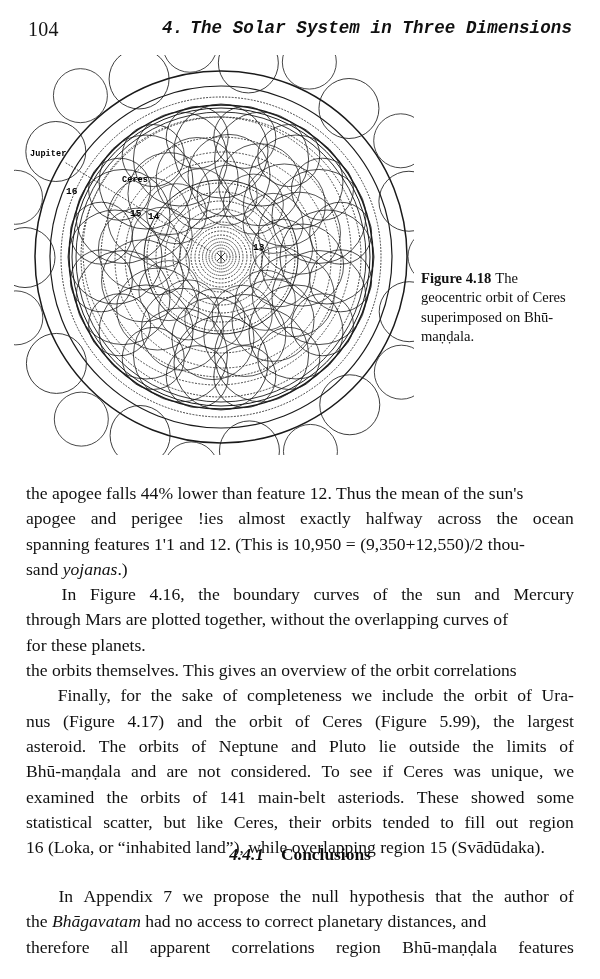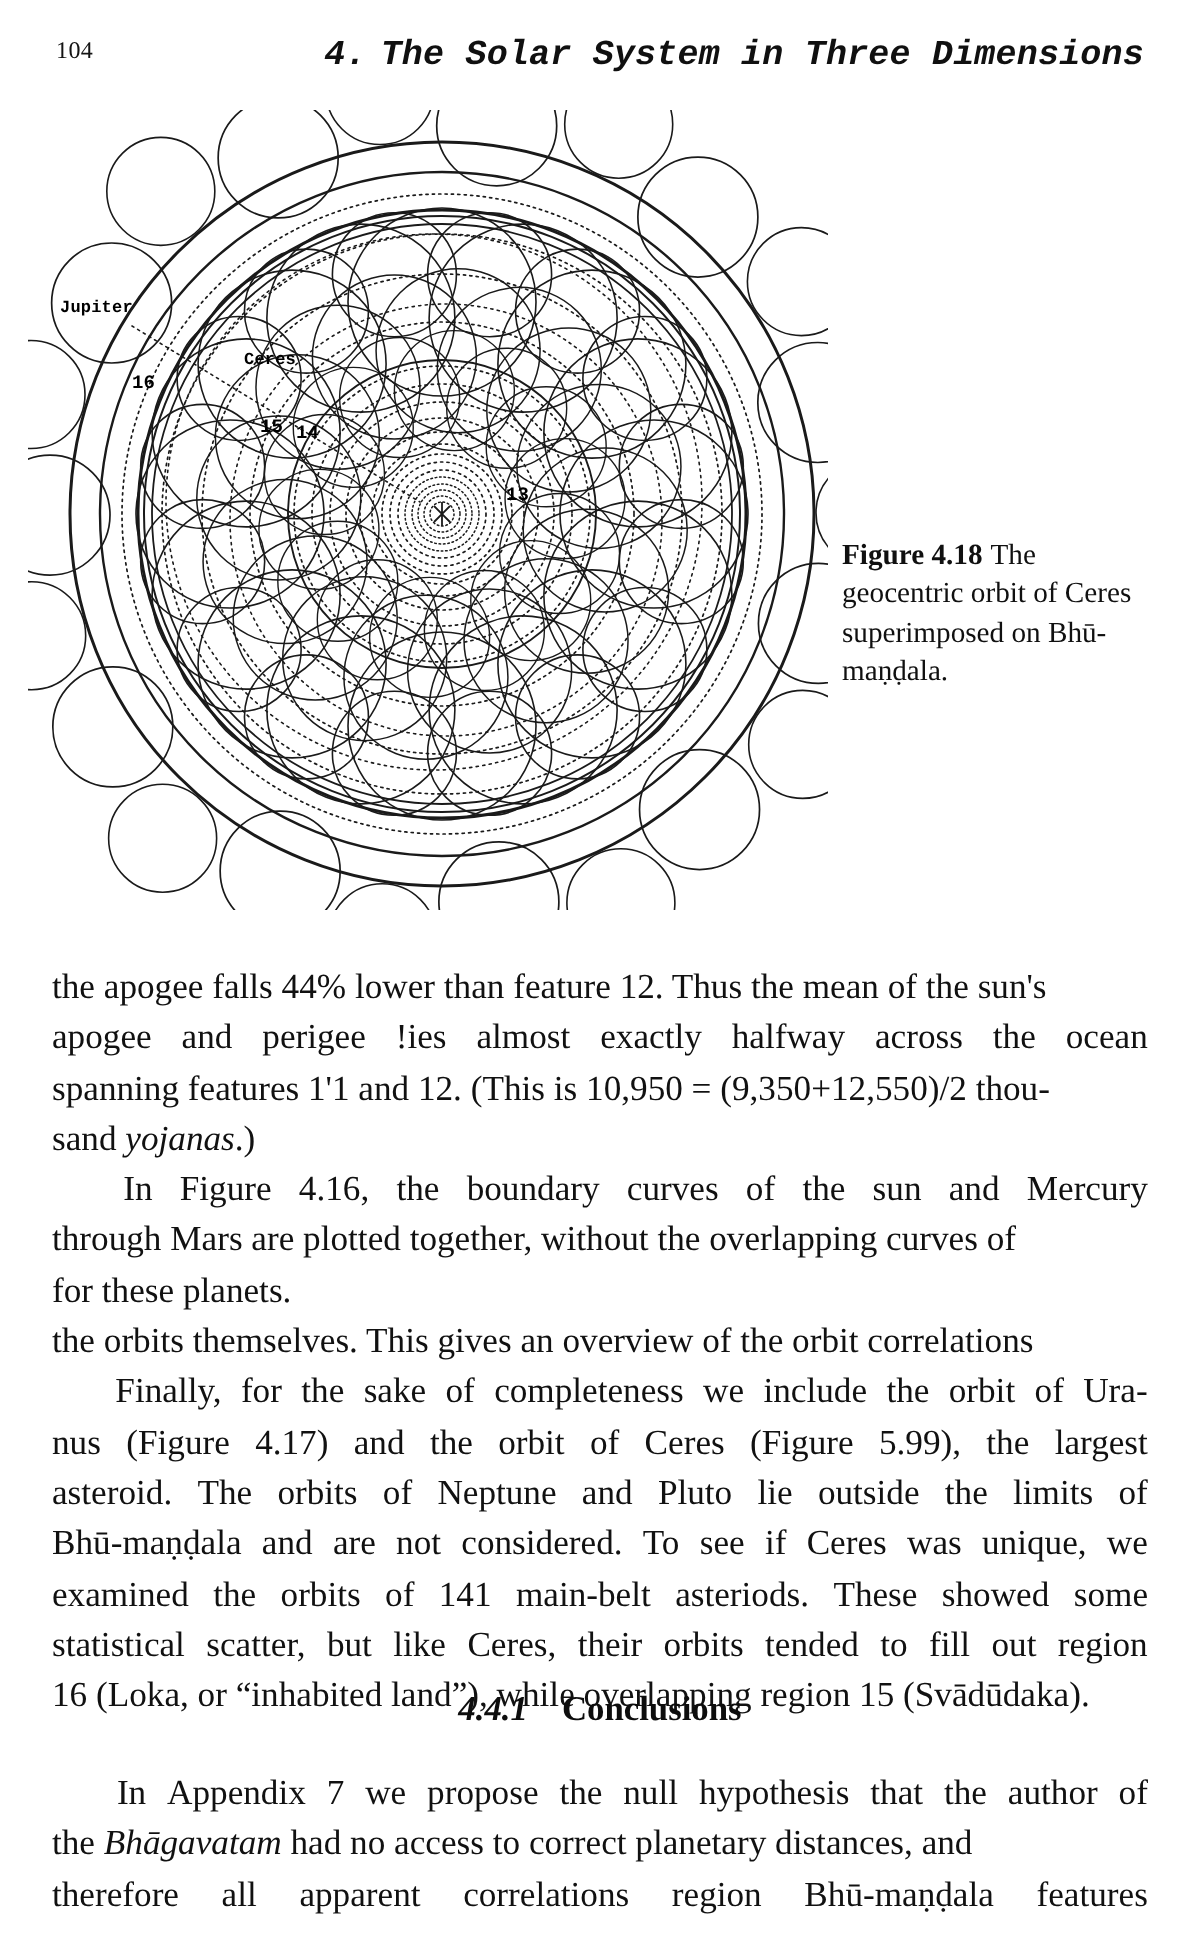--- a/index.html
+++ b/index.html
@@ -29,21 +29,21 @@
     position: absolute;
     top: 18px;
     left: 28px;
     right: 28px;
     height: 24px;
   }
   .folio {
     position: absolute;
     left: 0;
     top: 0;
-    font-size: 12px;
+    font-size: 20px;
     letter-spacing: .2px;
     color: #141414;
   }
   .runhead-title {
     position: absolute;
     right: 0;
     top: 0;
     font-style: italic;
     font-weight: 700;
     font-size: 17.5px;

